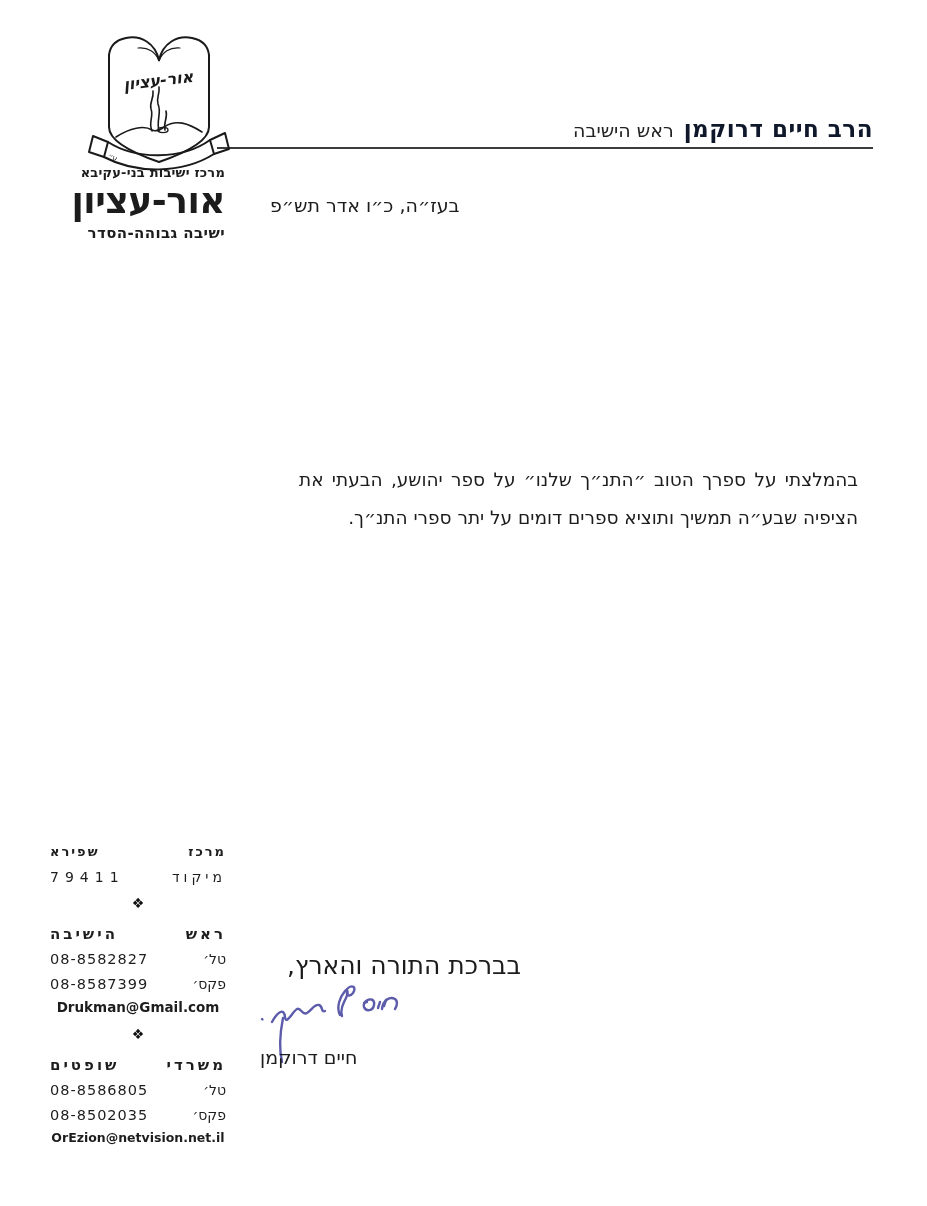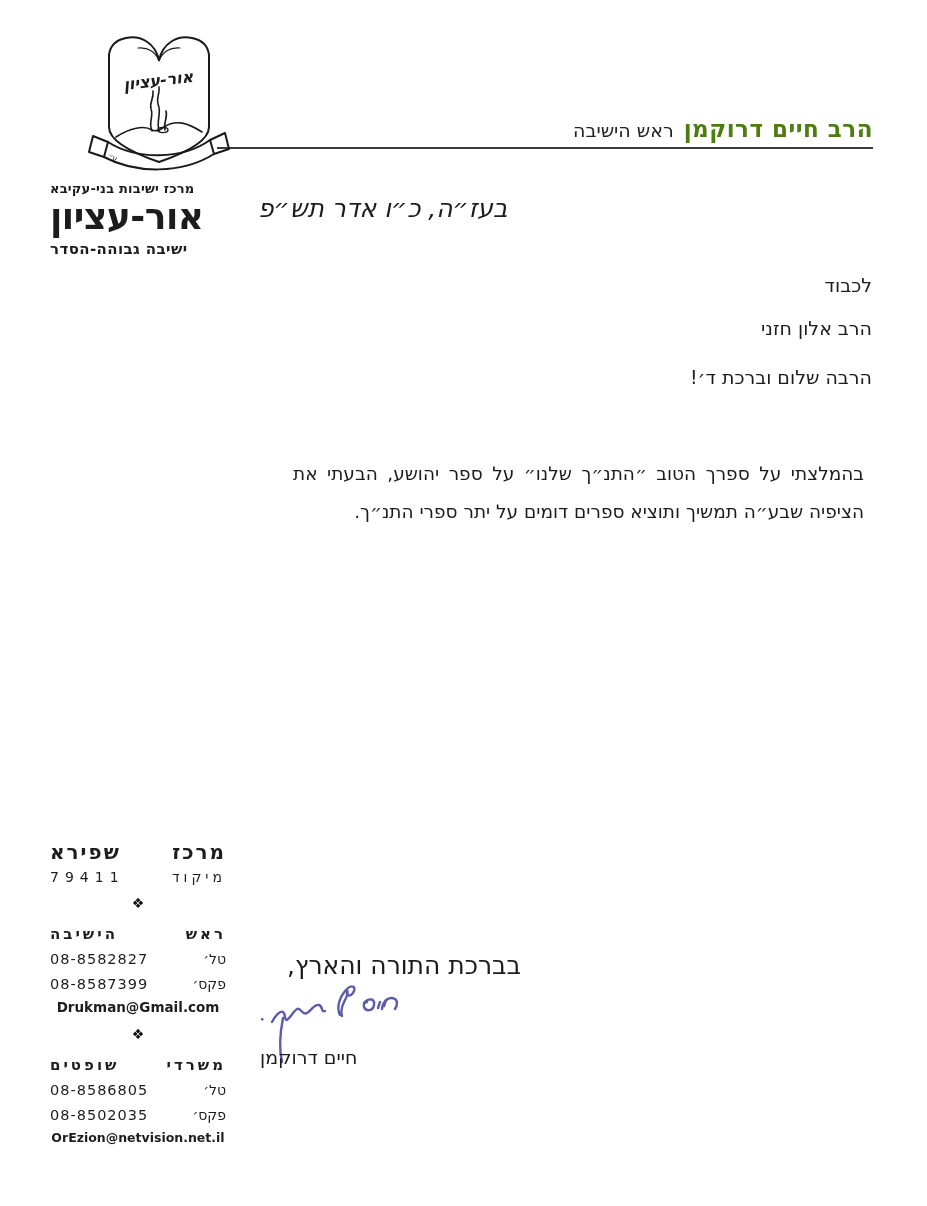--- a/index.html
+++ b/index.html
@@ -10,48 +10,48 @@
     background:#ffffff;
     font-family:"DejaVu Sans", sans-serif;
     color:#1c1c1c;
     direction:rtl;
     overflow:hidden;
   }
   .ltr{direction:ltr;unicode-bidi:isolate;}
 
   
   .rabbi-line{position:absolute;top:116px;right:54px;text-align:right;white-space:nowrap;}
-  .rabbi-name{font-size:23px;font-weight:bold;letter-spacing:.5px;color:#4d7c0f;}
+  .rabbi-name{font-size:23px;font-weight:bold;letter-spacing:.5px;color:#0f172a;}
   .rabbi-title{font-size:19px;margin-right:10px;color:#222;}
   .header-rule{position:absolute;top:147px;left:217px;width:656px;height:2px;background:#3b3b3b;}
 
   
   .shield{position:absolute;top:30px;left:80px;width:158px;height:150px;}
-  .logo-text{position:absolute;top:181px;left:50px;width:175px;text-align:left;}
+  .logo-text{position:absolute;top:165px;left:50px;width:175px;text-align:right;}
   .logo-line1{font-size:13px;font-weight:bold;letter-spacing:.2px;margin-bottom:1px;}
   .logo-name{font-size:36px;font-weight:800;line-height:40px;letter-spacing:-.5px;margin-bottom:3px;}
   .logo-line2{font-size:15px;font-weight:bold;letter-spacing:.4px;}
 
   
-  .date-line{position:absolute;top:194px;left:258px;font-size:25px;white-space:nowrap;font-style:italic;}
+  .date-line{position:absolute;top:194px;left:270px;font-size:19px;white-space:nowrap;}
   .greeting{position:absolute;top:274px;right:55px;text-align:right;font-size:19px;}
   .greet-1{margin-bottom:21px;}
   .greet-2{margin-bottom:27px;}
   .body-text{
     position:absolute;top:447px;right:55px;width:587px;
     font-size:18.5px;line-height:38px;text-align:justify;
   }
-  .body-text p{margin:8px;}
+  .body-text p{margin:14px;}
   .closing-line{position:absolute;top:951px;left:287px;font-size:25px;}
   .signature{position:absolute;top:975px;left:252px;width:155px;height:90px;}
   .signer-name{position:absolute;top:1046px;left:260px;font-size:19px;}
 
   
   .contact{position:absolute;top:840px;left:50px;width:176px;color:#1d1d1d;}
-  .c-name{font-size:20px;font-weight:bold;letter-spacing:2px;text-align:justify;text-align-last:justify;line-height:20px;margin-top:2px;}
+  .c-name{font-size:13px;font-weight:bold;letter-spacing:2px;text-align:justify;text-align-last:justify;line-height:20px;margin-top:2px;}
   .c-zip{display:flex;justify-content:space-between;align-items:baseline;margin-top:7px;font-size:14px;}
   .c-zip-label{letter-spacing:4px;}
   .c-zip-code{letter-spacing:6px;}
   .c-div{text-align:center;font-size:14px;line-height:18px;margin-top:9px;color:#111;}
   .c-title{font-size:15px;font-weight:bold;letter-spacing:3px;text-align:justify;text-align-last:justify;line-height:19px;margin-top:13px;}
   .c-row{display:flex;justify-content:space-between;align-items:baseline;margin-top:6px;font-size:14.5px;line-height:19px;}
   .c-label{font-size:14px;}
   .c-num{letter-spacing:1px;}
   .c-email{font-weight:bold;font-size:13.5px;text-align:center;margin-top:4px;line-height:18px;}
   .c-email.small{font-size:12.5px;}
@@ -95,25 +95,20 @@
   </svg>
 
   <div class="logo-text">
     <div class="logo-line1">מרכז ישיבות בני-עקיבא</div>
     <div class="logo-name">אור-עציון</div>
     <div class="logo-line2">ישיבה גבוהה-הסדר</div>
   </div>
 
   <div class="date-line">בעז״ה, כ״ו אדר תש״פ</div>
 
-  <div class="greeting">
-    <div class="greet-1">לכבוד</div>
-    <div class="greet-2">הרב אלון חזני</div>
-    <div class="greet-3">הרבה שלום וברכת ד׳!</div>
-  </div>
 
   <div class="body-text">
     <p>בהמלצתי על ספרך הטוב ״התנ״ך שלנו״ על ספר יהושע, הבעתי את הציפיה שבע״ה תמשיך ותוציא ספרים דומים על יתר ספרי התנ״ך.</p>
   </div>
 
   <div class="closing-line">בברכת התורה והארץ,</div>
 
   <svg class="signature" viewBox="0 0 155 90" aria-hidden="true">
     <g fill="none" stroke-width="2.4" stroke-linecap="round" stroke-linejoin="round" stroke="#5c5cab">
 

